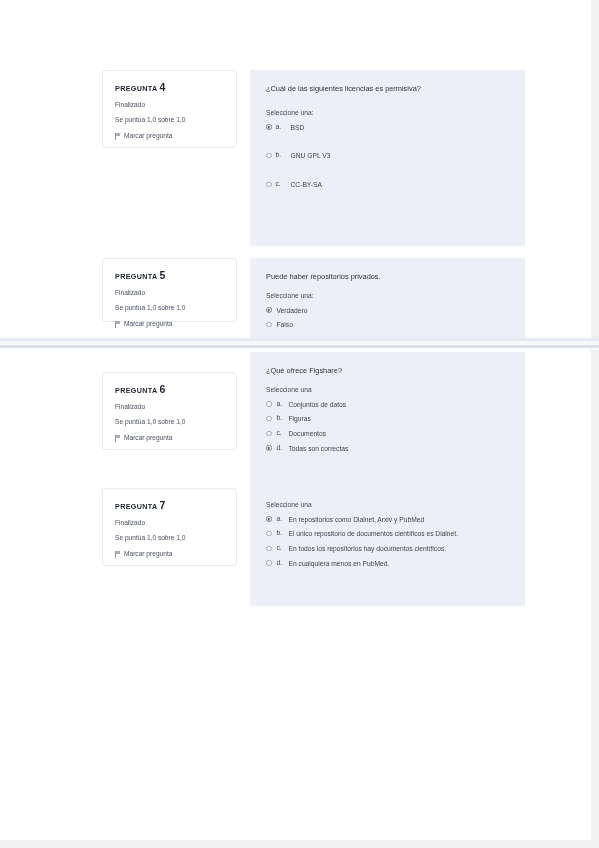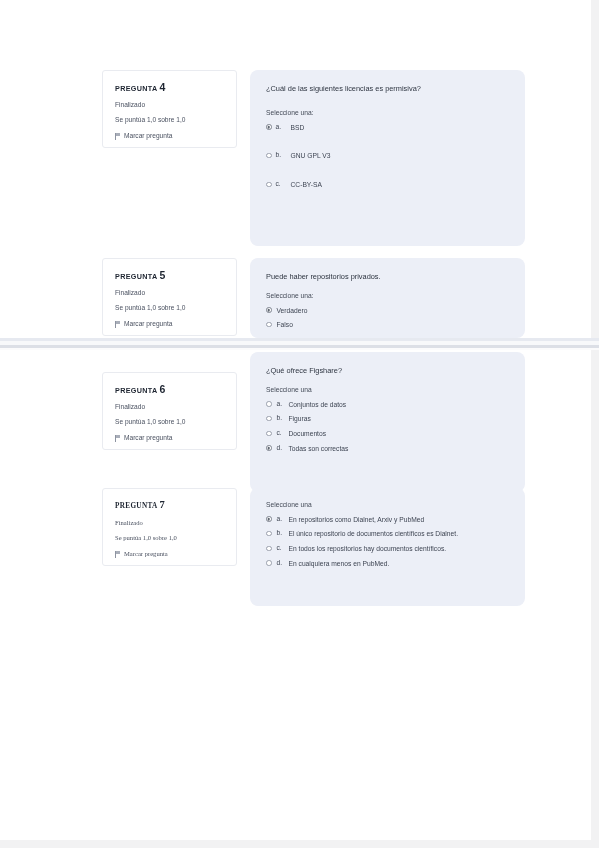--- a/index.html
+++ b/index.html
@@ -146,21 +146,21 @@
     width: 4px; height: 3px;
     background: #a9aeb9;
   }
 
   
   .qpanel {
     position: absolute;
     left: 236px;
     width: 275px;
     background: #eceff7;
-    border-radius: 8px;
+    border-radius: 0;
     padding: 14px 16px 14px 16px;
     box-sizing: border-box;
   }
   .qtext {
     font-size: 7.4px;
     color: #2d3440;
     line-height: 1.35;
     margin: 0 0 16px 0;
   }
   .qtext.tight {
@@ -260,21 +260,21 @@
         <div class="option-row">
           <span class="radio"></span>
           <span class="option-letter narrow">c.</span>
           <span class="option-text indent">CC-BY-SA</span>
         </div>
       </div>
     </div>
   </div>
 
   <div class="qblock" style="top:258px;">
-    <div class="qinfo" style="top:0; height:78px;">
+    <div class="qinfo" style="top:0; height:64px;">
       <div class="qinfo-title">
         <span>PREGUNTA</span><span class="qnum">5</span>
       </div>
       <div class="qinfo-line">Finalizado</div>
       <div class="qinfo-line">Se puntúa 1,0 sobre 1,0</div>
       <div class="qinfo-flagrow">
         <span class="flag-icon"></span>
         <span>Marcar pregunta</span>
       </div>
     </div>
@@ -330,21 +330,21 @@
         <div class="option-row">
           <span class="radio checked"></span>
           <span class="option-letter">d.</span>
           <span class="option-text">Todas son correctas</span>
         </div>
       </div>
     </div>
   </div>
 
   <div class="qblock" style="top:488px;">
-    <div class="qinfo" style="top:0; height:78px;font-family:Liberation Serif, serif;">
+    <div class="qinfo" style="top:0; height:78px;">
       <div class="qinfo-title">
         <span>PREGUNTA</span><span class="qnum">7</span>
       </div>
       <div class="qinfo-line">Finalizado</div>
       <div class="qinfo-line">Se puntúa 1,0 sobre 1,0</div>
       <div class="qinfo-flagrow">
         <span class="flag-icon"></span>
         <span>Marcar pregunta</span>
       </div>
     </div>

